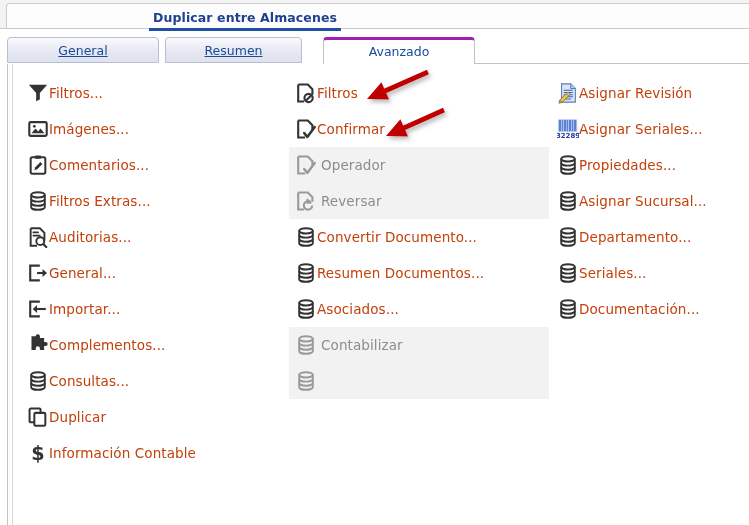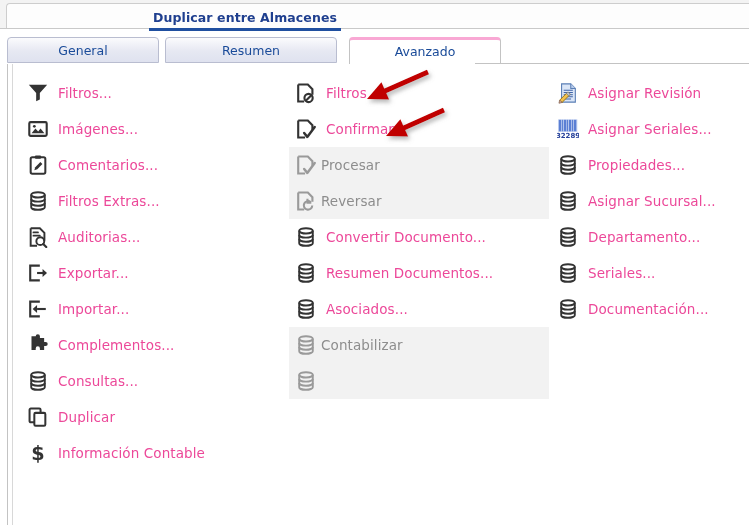--- a/index.html
+++ b/index.html
@@ -74,33 +74,33 @@
     text-align: center;
     font-size: 12.5px;
     color: #1a4b99;
     box-sizing: border-box;
     border-top-left-radius: 4px;
     border-top-right-radius: 4px;
   }
   .tab.idle {
     background: linear-gradient(to bottom, #fbfbfd 0%, #e6e8f2 55%, #dfe2ef 100%);
     border: 1px solid #b9bdd0;
+    text-decoration: underline;
   }
   .tab.active {
     background: #ffffff;
     border: 1px solid #c3c3c3;
-    border-top: 3px solid #f9a8d4;
+    border-top: 3px solid #a21caf;
     border-bottom: none;
     line-height: 24px;
     height: 28px;
     color: #1a4b99;
-    margin-left: 26px;
   }
   .tab-general  { left: 0px;   width: 152px; }
-  .tab-resumen  { left: 158px; width: 172px; }
+  .tab-resumen  { left: 158px; width: 137px; }
   .tab-avanzado { left: 316px; width: 152px; }
 
   .strip-rest {
     position: absolute;
     left: 468px; top: 0;
     width: 274px; height: 27px;
     border-bottom: 1px solid #c3c3c3;
     box-sizing: border-box;
   }
 
@@ -136,22 +136,21 @@
     height: 36px;
     padding-left: 6px;
     box-sizing: border-box;
     white-space: nowrap;
   }
   .menu-item.disabled {
     background: #f2f2f2;
   }
   .menu-item .label {
     font-size: 13.5px;
-    color: #ec4899;
-    margin-left: 9px;
+    color: #c2410c;
     letter-spacing: .1px;
   }
   .menu-item.disabled .label {
     color: #8d8d8d;
     margin-left: 4px;
   }
   .icon {
     width: 22px;
     height: 22px;
     flex: 0 0 22px;
@@ -250,21 +249,21 @@
           <span class="label">Auditorias...</span>
         </div>
         <div class="menu-item">
           <span class="icon">
             <svg width="22" height="22" viewBox="0 0 24 24">
               <path d="M14 4H3.5v16H14" fill="none" stroke="#333333" stroke-width="2.3"></path>
               <path d="M11 12h9.5" stroke="#333333" stroke-width="2.3"></path>
               <path d="M17 7.6L21.8 12 17 16.4z" fill="#333333"></path>
             </svg>
           </span>
-          <span class="label">Exportar...</span>
+          <span class="label">General...</span>
         </div>
         <div class="menu-item">
           <span class="icon">
             <svg width="22" height="22" viewBox="0 0 24 24">
               <path d="M14 4H3.5v16H14" fill="none" stroke="#333333" stroke-width="2.3"></path>
               <path d="M20.5 12H11" stroke="#333333" stroke-width="2.3"></path>
               <path d="M11 7.6L6.2 12 11 16.4z" fill="#333333"></path>
             </svg>
           </span>
           <span class="label">Importar...</span>
@@ -329,21 +328,21 @@
           <span class="label">Confirmar</span>
         </div>
         <div class="menu-item disabled">
           <span class="icon">
             <svg width="22" height="22" viewBox="0 0 24 24">
               <path d="M3.5 2.8h10.5l5 5v5" fill="none" stroke="#9a9a9a" stroke-width="2.3"></path>
               <path d="M3.5 2.8v18.4h7.5" fill="none" stroke="#9a9a9a" stroke-width="2.3"></path>
               <path d="M10 16.4l3.4 4.2L21.5 9.8" fill="none" stroke="#9a9a9a" stroke-width="2.7" stroke-linecap="round" stroke-linejoin="round"></path>
             </svg>
           </span>
-          <span class="label">Procesar</span>
+          <span class="label">Operador</span>
         </div>
         <div class="menu-item disabled">
           <span class="icon">
             <svg width="22" height="22" viewBox="0 0 24 24">
               <path d="M3.5 2.8h10.5l5 5v5" fill="none" stroke="#9a9a9a" stroke-width="2.3"></path>
               <path d="M3.5 2.8v18.4h6.5" fill="none" stroke="#9a9a9a" stroke-width="2.3"></path>
               <path d="M18.8 16.8a4.6 4.6 0 1 1-1.6-3.5" fill="none" stroke="#9a9a9a" stroke-width="2.3"></path>
               <path d="M13.6 9.6v4.2h4.2" fill="none" stroke="#9a9a9a" stroke-width="2.3"></path>
             </svg>
           </span>

